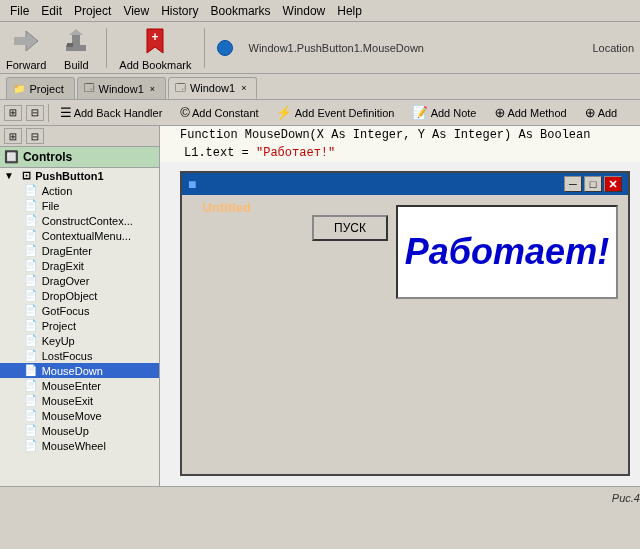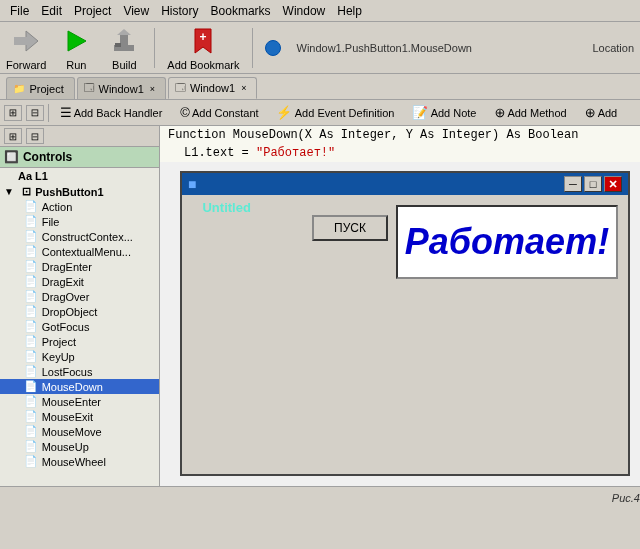--- a/index.html
+++ b/index.html
@@ -213,21 +213,21 @@
 
     
     .editor-area {
       flex: 1;
       background: #f0f0f0;
       overflow: hidden;
       position: relative;
       padding: 0;
     }
     .code-line {
-      padding: 2px 8px;
+      padding: 2px 20px;
       font-family: 'Courier New', monospace;
       font-size: 12px;
       background: #f8f8f0;
     }
     .code-line.line2 { padding-left: 24px; }
     .code-string { color: #c00000; }
 
     
     .preview-window {
       position: absolute;
@@ -243,21 +243,21 @@
       color: white;
       display: flex;
       align-items: center;
       justify-content: space-between;
       padding: 3px 6px;
       height: 22px;
     }
     .preview-title {
       font-size: 13px;
       font-weight: bold;
-      color: #5eead4;
+      color: #fdba74;
       margin-top: 46px;
     }
     .preview-controls {
       display: flex;
       gap: 2px;
     }
     .preview-ctrl-btn {
       width: 18px;
       height: 16px;
       display: flex;
@@ -287,21 +287,21 @@
       cursor: pointer;
       font-size: 12px;
       font-family: Arial, sans-serif;
       margin-left: 120px;
       margin-top: 10px;
     }
     .label-box {
       border: 2px inset #888;
       background: white;
       width: calc(100% - 4px);
-      height: 74px;
+      height: 94px;
       display: flex;
       align-items: center;
       justify-content: center;
     }
     .label-text {
       font-family: Arial, sans-serif;
       font-size: 36px;
       font-weight: bold;
       font-style: italic;
       color: #0000cc;
@@ -341,28 +341,20 @@
       <svg width="28" height="28" viewBox="0 0 28 28">
         <polygon points="14,4 26,14 14,24" fill="#aaa" stroke="#888" stroke-width="1"></polygon>
         <rect x="2" y="10" width="14" height="8" fill="#aaa"></rect>
       </svg>
     </div>
     <span>Forward</span>
   </div>
   <div class="toolbar-btn">
     <div class="icon-area">
       <svg width="28" height="28" viewBox="0 0 28 28">
-        <polygon points="6,4 24,14 6,24" fill="#00bb00" stroke="#009900" stroke-width="1"></polygon>
-      </svg>
-    </div>
-    <span>Run</span>
-  </div>
-  <div class="toolbar-btn">
-    <div class="icon-area">
-      <svg width="28" height="28" viewBox="0 0 28 28">
         <rect x="4" y="18" width="20" height="6" fill="#888"></rect>
         <rect x="10" y="8" width="8" height="12" fill="#888"></rect>
         <polygon points="7,8 14,2 21,8" fill="#aaa"></polygon>
         <rect x="5" y="16" width="6" height="4" fill="#666"></rect>
       </svg>
     </div>
     <span>Build</span>
   </div>
   <div class="toolbar-separator"></div>
   <div class="toolbar-btn">
@@ -434,21 +426,20 @@
 
   <div class="left-panel">
     <div class="left-panel-toolbar">
       <div class="lp-btn">⊞</div>
       <div class="lp-btn">⊟</div>
     </div>
     <div class="controls-label">
       <span>🔲</span>
       <span>Controls</span>
     </div>
-    <div class="aa-label">Aa L1</div>
 
     <div class="tree-item parent">
       <span class="tree-expand">▼</span>
       <span style="font-size:11px;">⊡</span>
       <span>PushButton1</span>
     </div>
 
     <div class="tree-item">
       <span class="doc-icon">📄</span>
       <span>Action</span>

